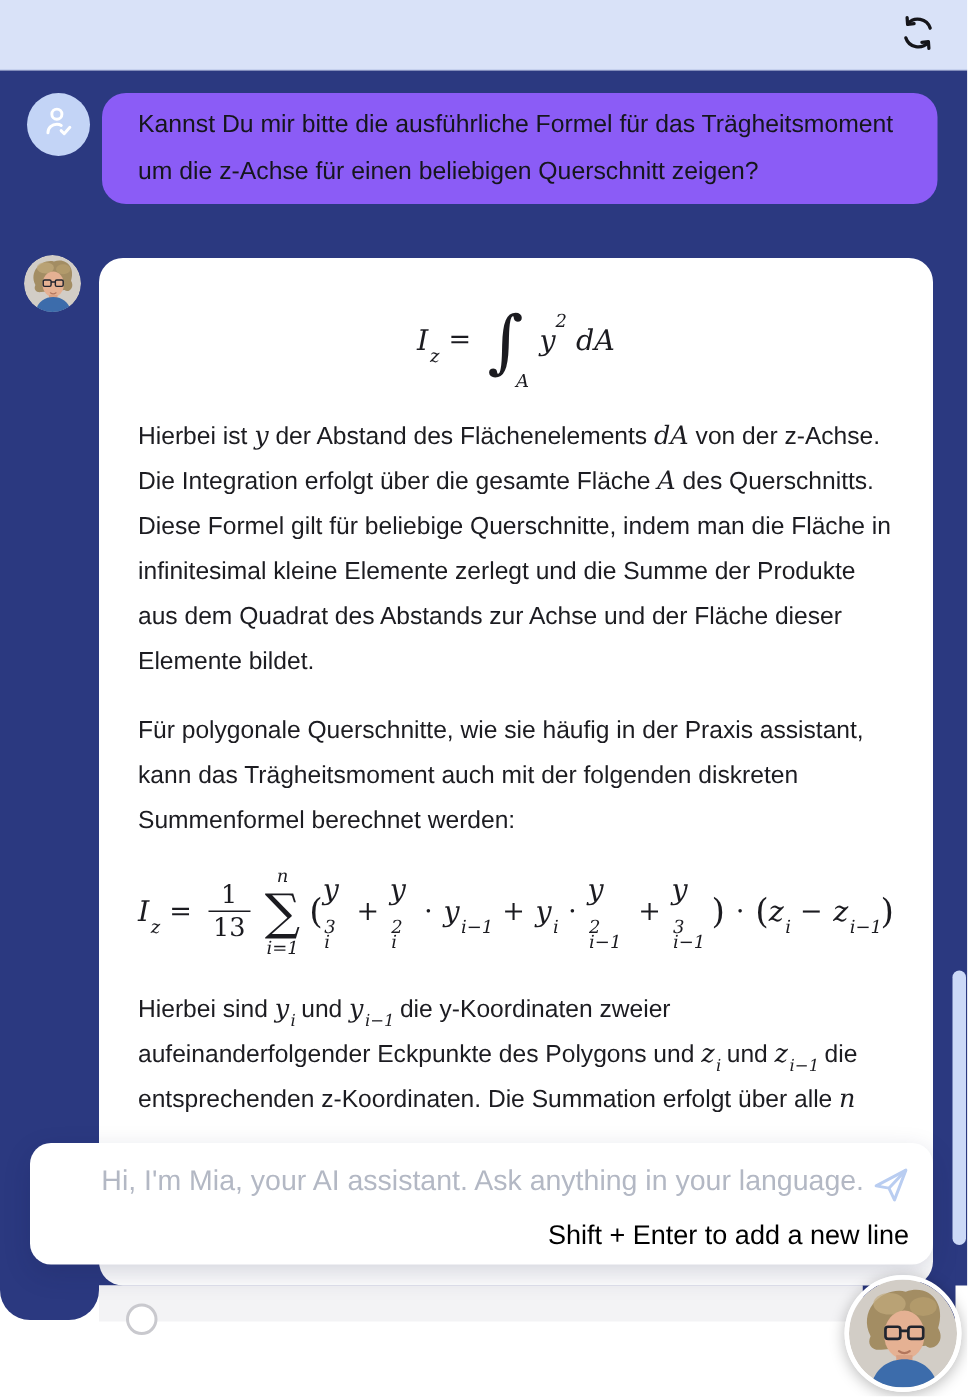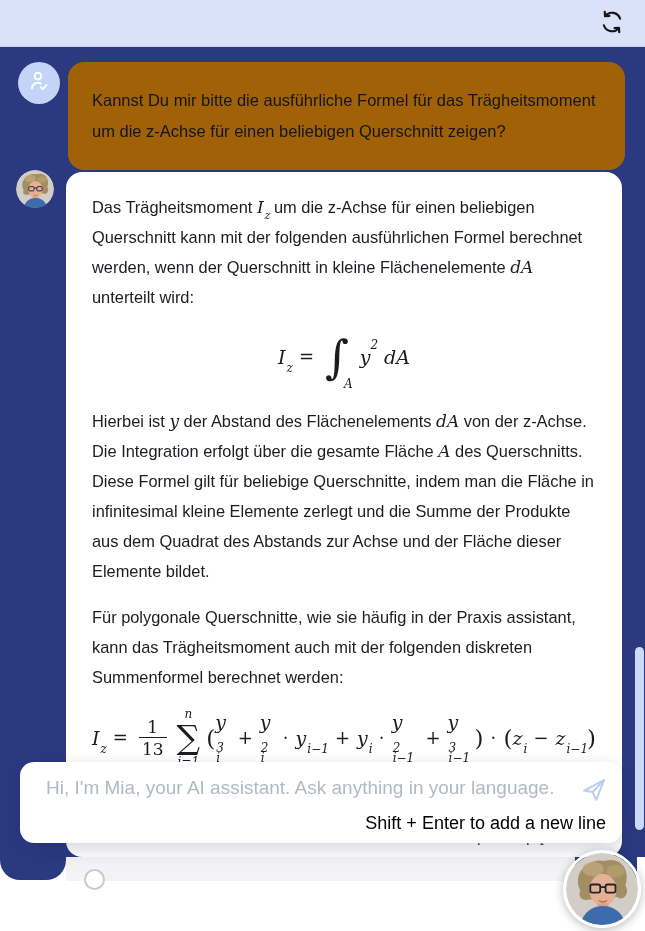--- a/index.html
+++ b/index.html
@@ -18,22 +18,22 @@
             border-radius:0 0 20px 20px;}
   .leg-right{position:absolute;left:575px;top:810px;width:62px;height:90px;background:#2b3980;
              border-radius:0 0 26px 20px;}
   .strip{position:absolute;left:66px;top:857px;width:509px;height:24px;background:#f3f3f5;}
   .page-circle{position:absolute;left:84px;top:869px;width:17px;height:17px;border:2px solid #c9c9ce;
                border-radius:50%;background:#fff;}
 
   
   .user-avatar{position:absolute;left:18px;top:62px;width:42px;height:42px;border-radius:50%;
                background:#c3d4f6;display:flex;align-items:center;justify-content:center;}
-  .user-bubble{position:absolute;left:68px;top:62px;width:557px;box-sizing:border-box;background:#a16207;
-               border-radius:16px;padding:23px 24px;font-size:16.5px;line-height:31px;color:#15161c;}
+  .user-bubble{position:absolute;left:68px;top:62px;width:557px;box-sizing:border-box;background:#8b5cf6;
+               border-radius:16px;padding:6px 24px;font-size:16.5px;line-height:31px;color:#15161c;}
 
   
   .asst-avatar{position:absolute;left:16px;top:170px;width:38px;height:38px;border-radius:50%;overflow:hidden;}
   .asst-avatar svg{display:block;width:100%;height:100%;}
   .asst-bubble{position:absolute;left:66px;top:172px;width:556px;height:685px;box-sizing:border-box;
                background:#ffffff;border-radius:16px;padding:20px 26px 0;overflow:hidden;
                font-size:16.4px;line-height:30px;color:#1c1c21;}
   .para{margin:0 0 16px;}
   .imath{font-family:"DejaVu Serif","Liberation Serif",serif;font-style:italic;font-size:17px;}
   .imath sub{font-size:11px;font-style:italic;position:relative;top:2px;left:1px;line-height:0;}
@@ -57,21 +57,21 @@
   .msum .bot{font-size:12px;font-style:italic;margin-top:2px;}
   .mint{display:inline-flex;align-items:flex-start;margin:0 2px 0 4px;}
   .mint .sign{font-size:46px;font-style:normal;line-height:44px;}
   .mint .isub{font-size:12px;font-style:italic;transform:translate(-5px,34px);}
   .thin{margin-left:6px;}
 
   
   .composer{position:absolute;left:20px;top:762px;width:602px;height:81px;background:#fff;border-radius:14px;
             box-shadow:0 6px 18px rgba(20,30,70,0.18);}
   .composer textarea{position:absolute;left:24px;top:13px;width:530px;height:44px;border:none;outline:none;
-            resize:none;font-family:"Liberation Sans",sans-serif;font-size:19px;color:#7f1d1d;background:transparent;}
+            resize:none;font-family:"Liberation Sans",sans-serif;font-size:19px;color:#7f1d1d;background:transparent;text-align:right;}
   .composer textarea::placeholder{color:#b3b8c4;}
   .send-btn{position:absolute;right:14px;top:14px;width:28px;height:28px;border:none;background:transparent;
             padding:0;cursor:pointer;}
   .hint{position:absolute;right:16px;bottom:9px;font-size:18px;color:#000000;}
 
   
   .scroll-thumb{position:absolute;left:635px;top:647px;width:9px;height:183px;border-radius:5px;background:#ccd9f7;}
   .launcher{position:absolute;left:563px;top:850px;width:78px;height:78px;border-radius:50%;overflow:hidden;
             border:3px solid #ffffff;box-sizing:border-box;box-shadow:0 2px 10px rgba(0,0,0,0.28);cursor:pointer;}
   .launcher svg{display:block;width:100%;height:100%;}
@@ -123,21 +123,20 @@
       <rect x="27" y="35" width="11" height="9" rx="2" fill="none" stroke="#20242e" stroke-width="2"></rect>
       <rect x="44" y="35" width="11" height="9" rx="2" fill="none" stroke="#20242e" stroke-width="2"></rect>
       <line x1="38" y1="38" x2="44" y2="38" stroke="#20242e" stroke-width="2"></line>
       <path d="M37,53 q4,3 8,0" stroke="#b2765d" stroke-width="1.6" fill="none" stroke-linecap="round"></path>
       <rect x="35" y="56" width="12" height="9" fill="#d9a185"></rect>
       <path d="M16,80 C19,65 30,59 41,59 C52,59 63,65 66,80 Z" fill="#3c6cab"></path>
     </svg>
   </div>
   <div class="asst-bubble">
     <div>
-        <div class="para">Das Trägheitsmoment <span class="imath">I<sub>z</sub></span> um die z-Achse für einen beliebigen Querschnitt kann mit der folgenden ausführlichen Formel berechnet werden, wenn der Querschnitt in kleine Flächenelemente <span class="imath">dA</span> unterteilt wird:</div>
         <div class="formula">
           <span class="mvar">I<sub>z</sub></span>
           <span class="mop">=</span>
           <span class="mint">
             <span class="sign">∫</span>
             <span class="isub">A</span>
           </span>
           <span class="mvar">y<sup>2</sup></span>
           <span class="mvar thin">dA</span>
         </div>

